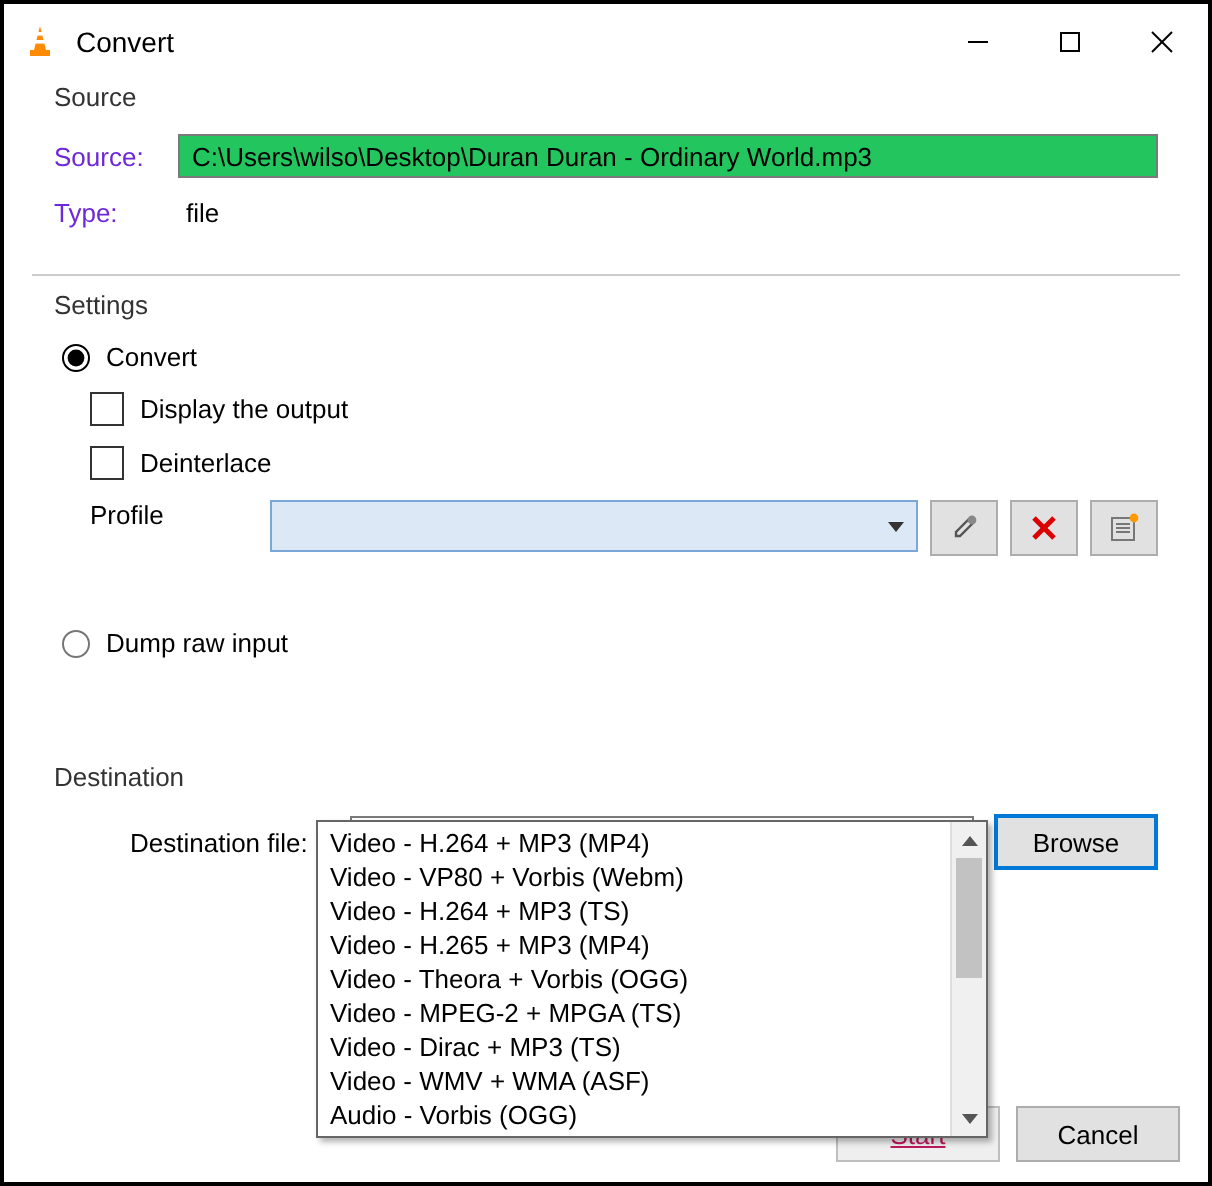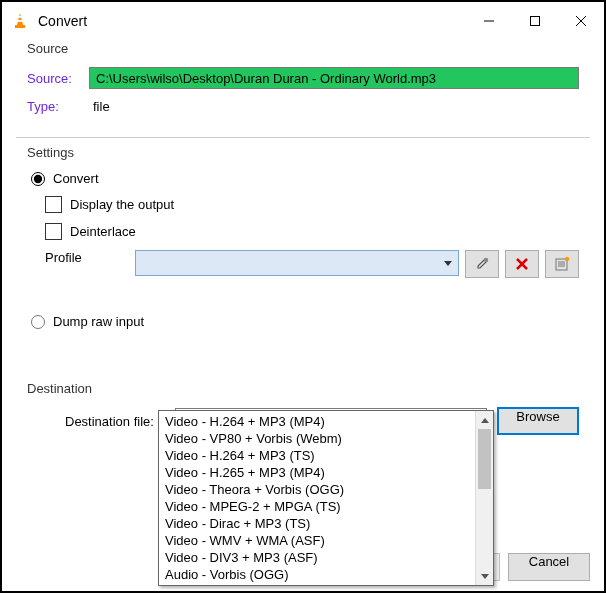--- a/index.html
+++ b/index.html
@@ -24,21 +24,21 @@
 .indent { margin-left: 18px; }
 .profile-row { display: flex; align-items: flex-start; margin-left: 18px; margin-top: 10px; }
 .profile-lbl { width: 90px; }
 .combo { flex: 1; height: 26px; border: 1px solid #7aa7d8; background: #dce8f5; display: flex; align-items: center; justify-content: flex-end; padding-right: 6px; cursor: pointer; position: relative; }
 .combo .arrow { width: 0; height: 0; border-left: 4px solid transparent; border-right: 4px solid transparent; border-top: 5px solid #333; }
 .iconbtn { width: 34px; height: 28px; border: 1px solid #adadad; background: #e1e1e1; margin-left: 6px; display: flex; align-items: center; justify-content: center; cursor: pointer; }
 .iconbtn svg { width: 16px; height: 16px; }
 .dest-row { display: flex; align-items: center; margin-left: 38px; }
 .dest-lbl { width: 110px; }
 .dest-input { flex: 1; height: 26px; border: 1px solid #7a7a7a; background: #fff; margin-right: 10px; }
-.btn { height: 28px; width: 82px; border: 1px solid #0078d7; background: #e1e1e1; cursor: pointer; display: flex; align-items: flex-start; justify-content: center; }
+.btn { height: 28px; width: 82px; border: 1px solid #0078d7; background: #e1e1e1; cursor: pointer; display: flex; align-items: center; justify-content: center; }
 .btn.browse { border: 2px solid #0078d7; color: #000; }
 .footer { position: absolute; right: 14px; bottom: 10px; display: flex; gap: 8px; }
 .btn.start { border: 1px solid #bfbfbf; color: #be185d; background: #efefef; width: 82px;}
 .btn.cancel { border: 1px solid #adadad; background: #e1e1e1; width: 82px;}
 .dropdown { position: absolute; left: 156px; top: 370px; width: 336px; border: 1px solid #666; background: #fff; z-index: 10; box-shadow: 2px 2px 3px rgba(0,0,0,.3);}
 .dropdown-body { display: flex; }
 .dd-list { flex: 1; padding: 2px 0; }
 .dd-item { padding: 1px 6px; cursor: pointer; white-space: nowrap; }
 .dd-scroll { width: 18px; background: #f0f0f0; border-left: 1px solid #ddd; position: relative; display:flex; flex-direction:column;}
 .dd-scroll .arrowbtn { height: 18px; display:flex;align-items:center;justify-content:center;}
@@ -167,21 +167,20 @@
       <div class="dropdown-body">
         <div class="dd-list" id="dd-list">
             <div class="dd-item">Video - H.264 + MP3 (MP4)</div>
             <div class="dd-item">Video - VP80 + Vorbis (Webm)</div>
             <div class="dd-item">Video - H.264 + MP3 (TS)</div>
             <div class="dd-item">Video - H.265 + MP3 (MP4)</div>
             <div class="dd-item">Video - Theora + Vorbis (OGG)</div>
             <div class="dd-item">Video - MPEG-2 + MPGA (TS)</div>
             <div class="dd-item">Video - Dirac + MP3 (TS)</div>
             <div class="dd-item">Video - WMV + WMA (ASF)</div>
-            <div class="dd-item">Video - DIV3 + MP3 (ASF)</div>
             <div class="dd-item">Audio - Vorbis (OGG)</div>
           </div>
         <div class="dd-scroll">
           <div class="arrowbtn">
               <div style="border-bottom:5px solid #555;"></div>
             </div>
           <div class="track">
               <div class="thumb"></div>
             </div>
           <div class="arrowbtn">

